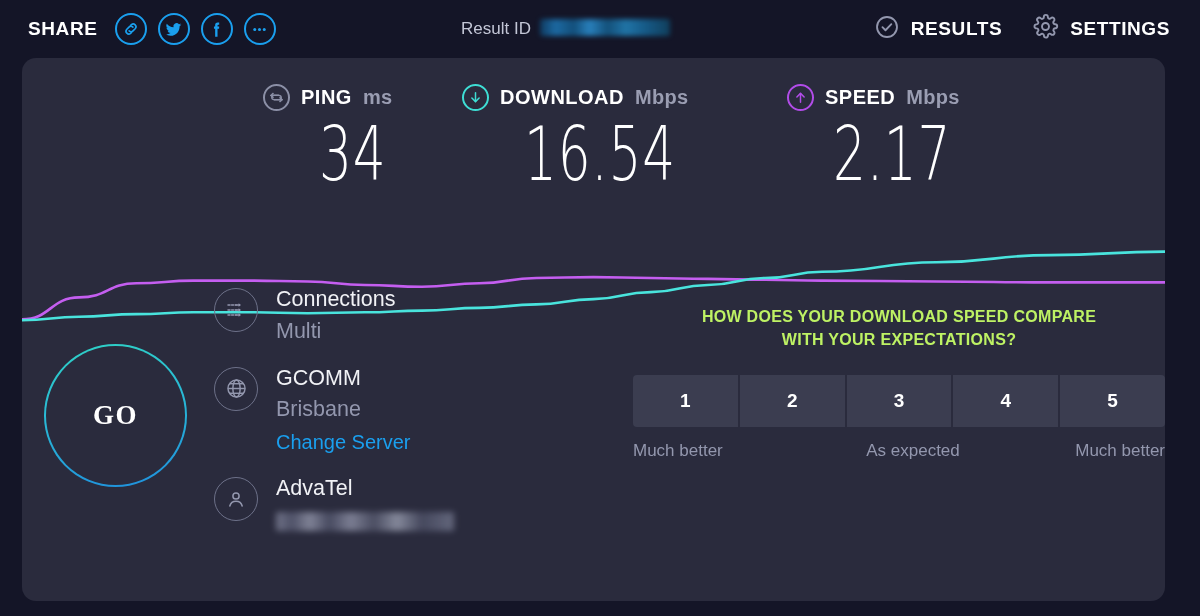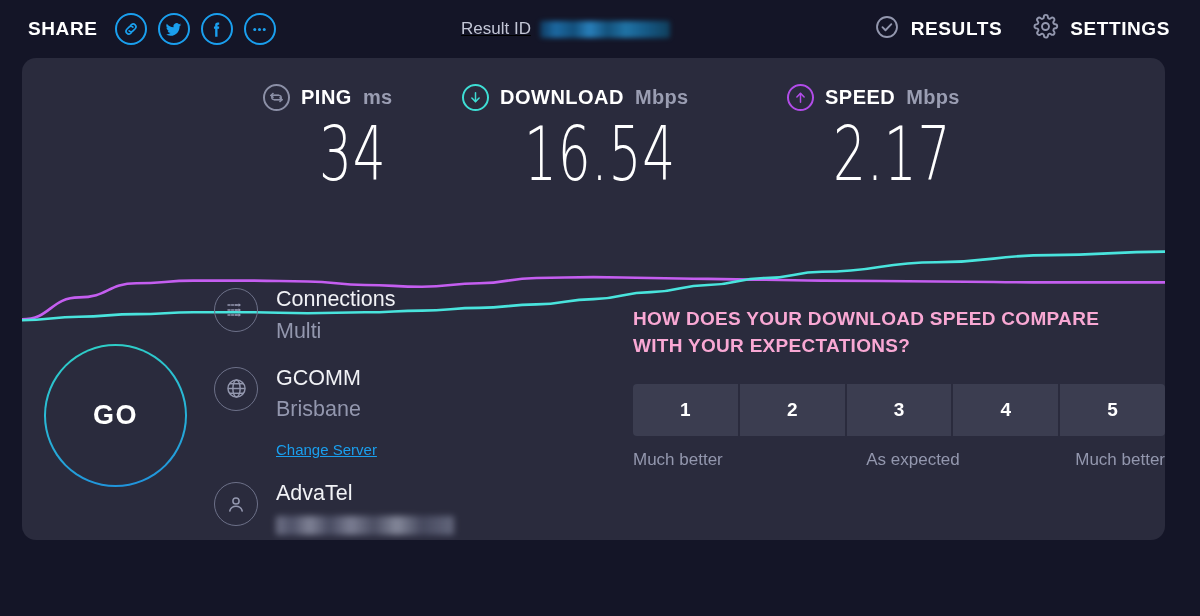--- a/index.html
+++ b/index.html
@@ -24,39 +24,39 @@
   .circle-icon {
     width: 32px; height: 32px; border-radius: 50%;
     border: 2.2px solid #1a9fee;
     display: flex; align-items: center; justify-content: center;
     cursor: pointer;
   }
   .circle-icon svg { display: block; }
 
   .resultid {
     position: absolute; left: 461px; top: 19px;
-    display: flex; align-items: center; gap: 9px; text-decoration: underline;
+    display: flex; align-items: flex-start; gap: 9px;
   }
   .resultid-label { color: #c3c6d6; font-size: 17px; }
   .redact {
     display: inline-block; height: 17px; border-radius: 2px;
     background: linear-gradient(90deg,#0f3c63 0%,#1d6ea8 12%,#13527f 26%,#2a86c4 38%,#14547f 52%,#2179ad 66%,#17608f 80%,#10415f 100%);
     filter: blur(2.4px); opacity: 0.95;
   }
 
   .topright {
     position: absolute; right: 30px; top: 13px;
     display: flex; align-items: center; gap: 30px; text-align: center;
   }
   .topright-item { display: flex; align-items: center; gap: 11px; cursor: pointer; }
   .topright-text { color: #ffffff; font-size: 19px; font-weight: bold; letter-spacing: 0.6px; }
 
   
   .card {
-    position: absolute; left: 22px; top: 58px; width: 1143px; height: 482px;
+    position: absolute; left: 22px; top: 58px; width: 1143px; height: 543px;
     background: #2a2b3d; border-radius: 14px; overflow: hidden;
   }
 
   
   .metrics { position: absolute; left: 0; top: 0; width: 1143px; height: 148px; }
   .metric { position: absolute; top: 26px; }
   .metric-head { display: flex; align-items: center; gap: 11px; }
   .metric-ring {
     width: 27px; height: 27px; border-radius: 50%;
     border: 2.2px solid #8b8fa6;
@@ -89,46 +89,46 @@
   .go-button {
     position: absolute; left: 22px; top: 286px;
     width: 143px; height: 143px; border-radius: 50%;
     display: flex; align-items: center; justify-content: center;
     cursor: pointer;
     background:
       linear-gradient(#2a2b3d,#2a2b3d) padding-box,
       linear-gradient(170deg,#2fd3c6 0%,#29b9d6 45%,#1f8fdd 100%) border-box;
     border: 2px solid transparent;
   }
-  .go-text { color: #ffffff; font-size: 27px; font-weight: bold; letter-spacing: 1.4px; }
+  .go-text { color: #ffffff; font-size: 27px; font-weight: bold; letter-spacing: 1.4px; font-family: Liberation Serif, serif; }
 
   
   .info { position: absolute; left: 192px; top: 228px; width: 340px; }
   .info-row { display: flex; align-items: flex-start; margin-bottom: 20px; }
   .info-ring {
     width: 44px; height: 44px; border-radius: 50%;
     border: 1.6px solid #6d7189;
     display: flex; align-items: center; justify-content: center;
     flex: 0 0 auto; margin-top: 2px;
   }
   .info-text { margin-left: 18px; }
   .info-title { color: #f1f2f6; font-size: 21.5px; line-height: 1.28; }
   .info-sub { color: #9397ae; font-size: 21.5px; line-height: 1.32; margin-top: 3px; }
-  .info-link { color: #1a9fee; font-size: 15px; line-height: 1.32; margin-top: 16px; cursor: pointer; text-decoration: underline; }
+  .info-link { color: #1a9fee; font-size: 20px; line-height: 1.32; margin-top: 5px; cursor: pointer; }
   .redact-ip {
     display: inline-block; width: 178px; height: 19px; margin-top: 9px; border-radius: 2px;
     background: linear-gradient(90deg,#7c7f95 0%,#55586f 9%,#8f92a6 19%,#4c4f66 30%,#8a8da2 42%,#505368 55%,#9599ab 68%,#4a4d63 82%,#6e7288 100%);
     filter: blur(3px); opacity: 0.85;
   }
 
   
   .survey { position: absolute; left: 611px; top: 248px; width: 532px; }
   .survey-heading {
-    color: #f9a8d4; font-size: 19px; font-weight: bold;
-    line-height: 1.42; letter-spacing: 0.3px;
+    color: #bef264; font-size: 16px; font-weight: bold;
+    text-align: center; line-height: 1.42; letter-spacing: 0.3px;
   }
   .rating-row { display: flex; margin-top: 24px; gap: 2px; }
   .rating-btn {
     flex: 1 1 0; height: 52px; background: #3b3d50;
     display: flex; align-items: center; justify-content: center;
     color: #ffffff; font-size: 19px; font-weight: bold; cursor: pointer;
   }
   .rating-btn:first-child { border-radius: 4px 0 0 4px; }
   .rating-btn:last-child { border-radius: 0 4px 4px 0; }
   .rating-labels { display: flex; justify-content: space-between; margin-top: 14px; }

